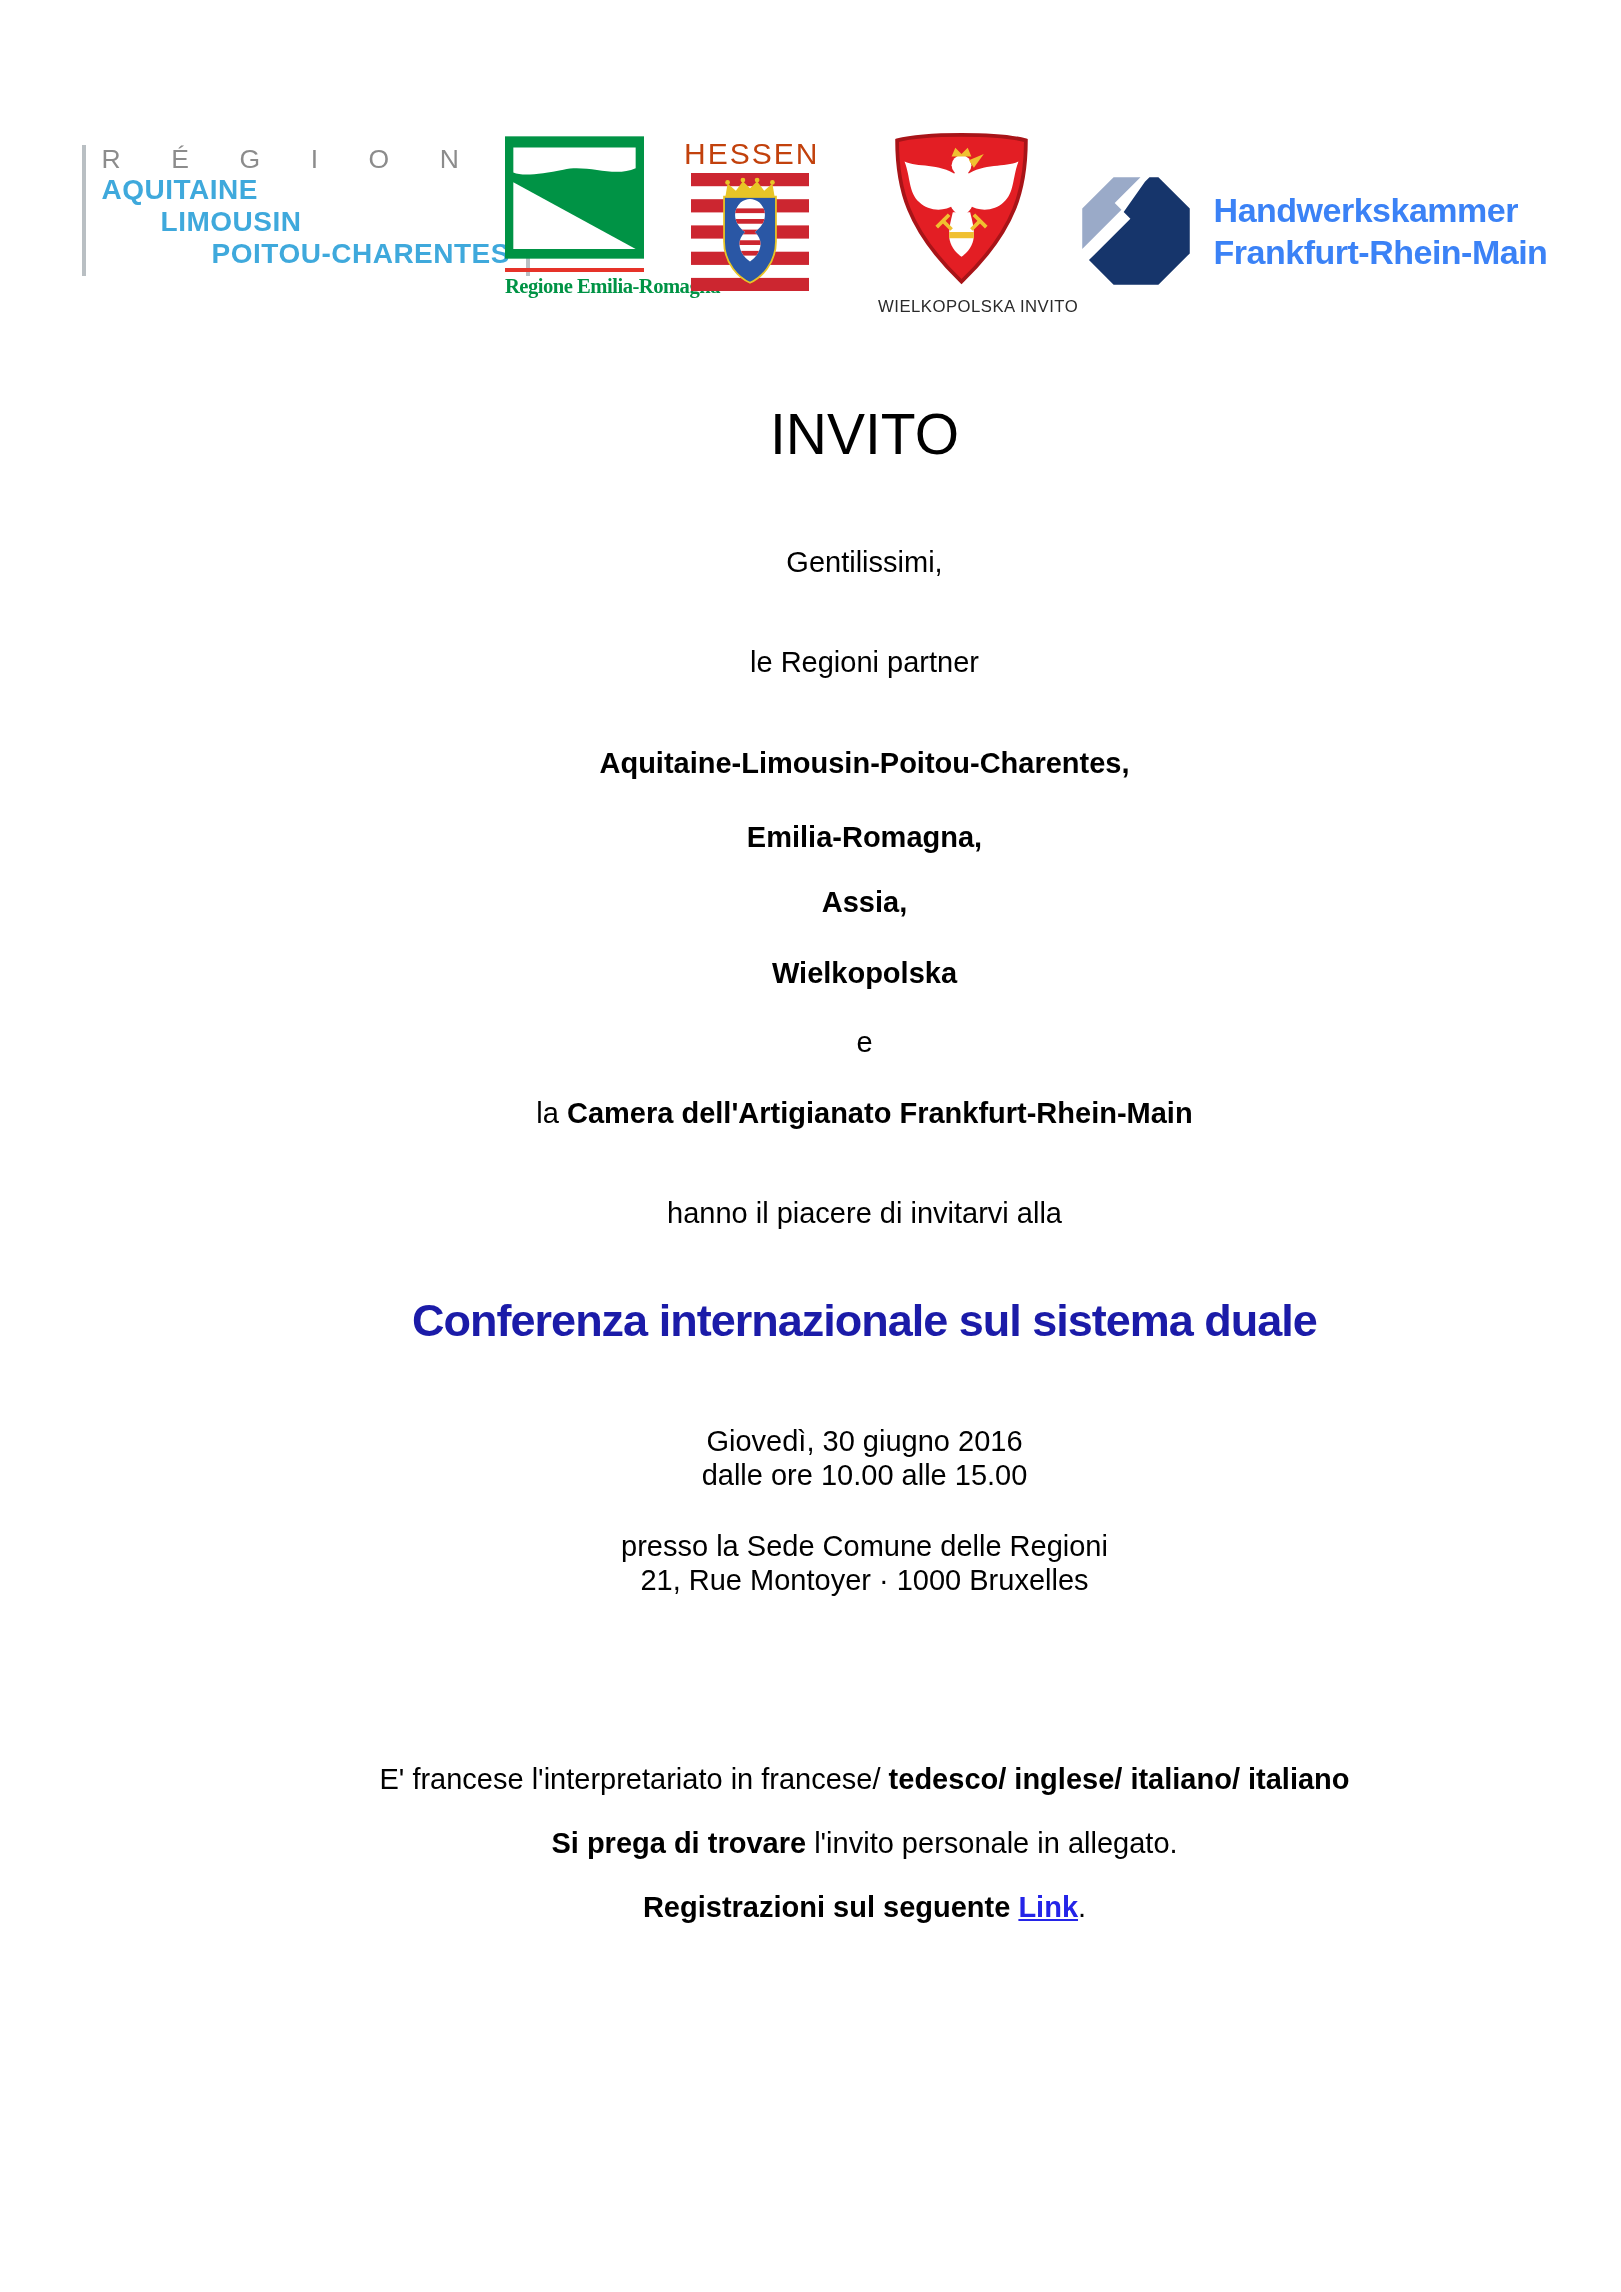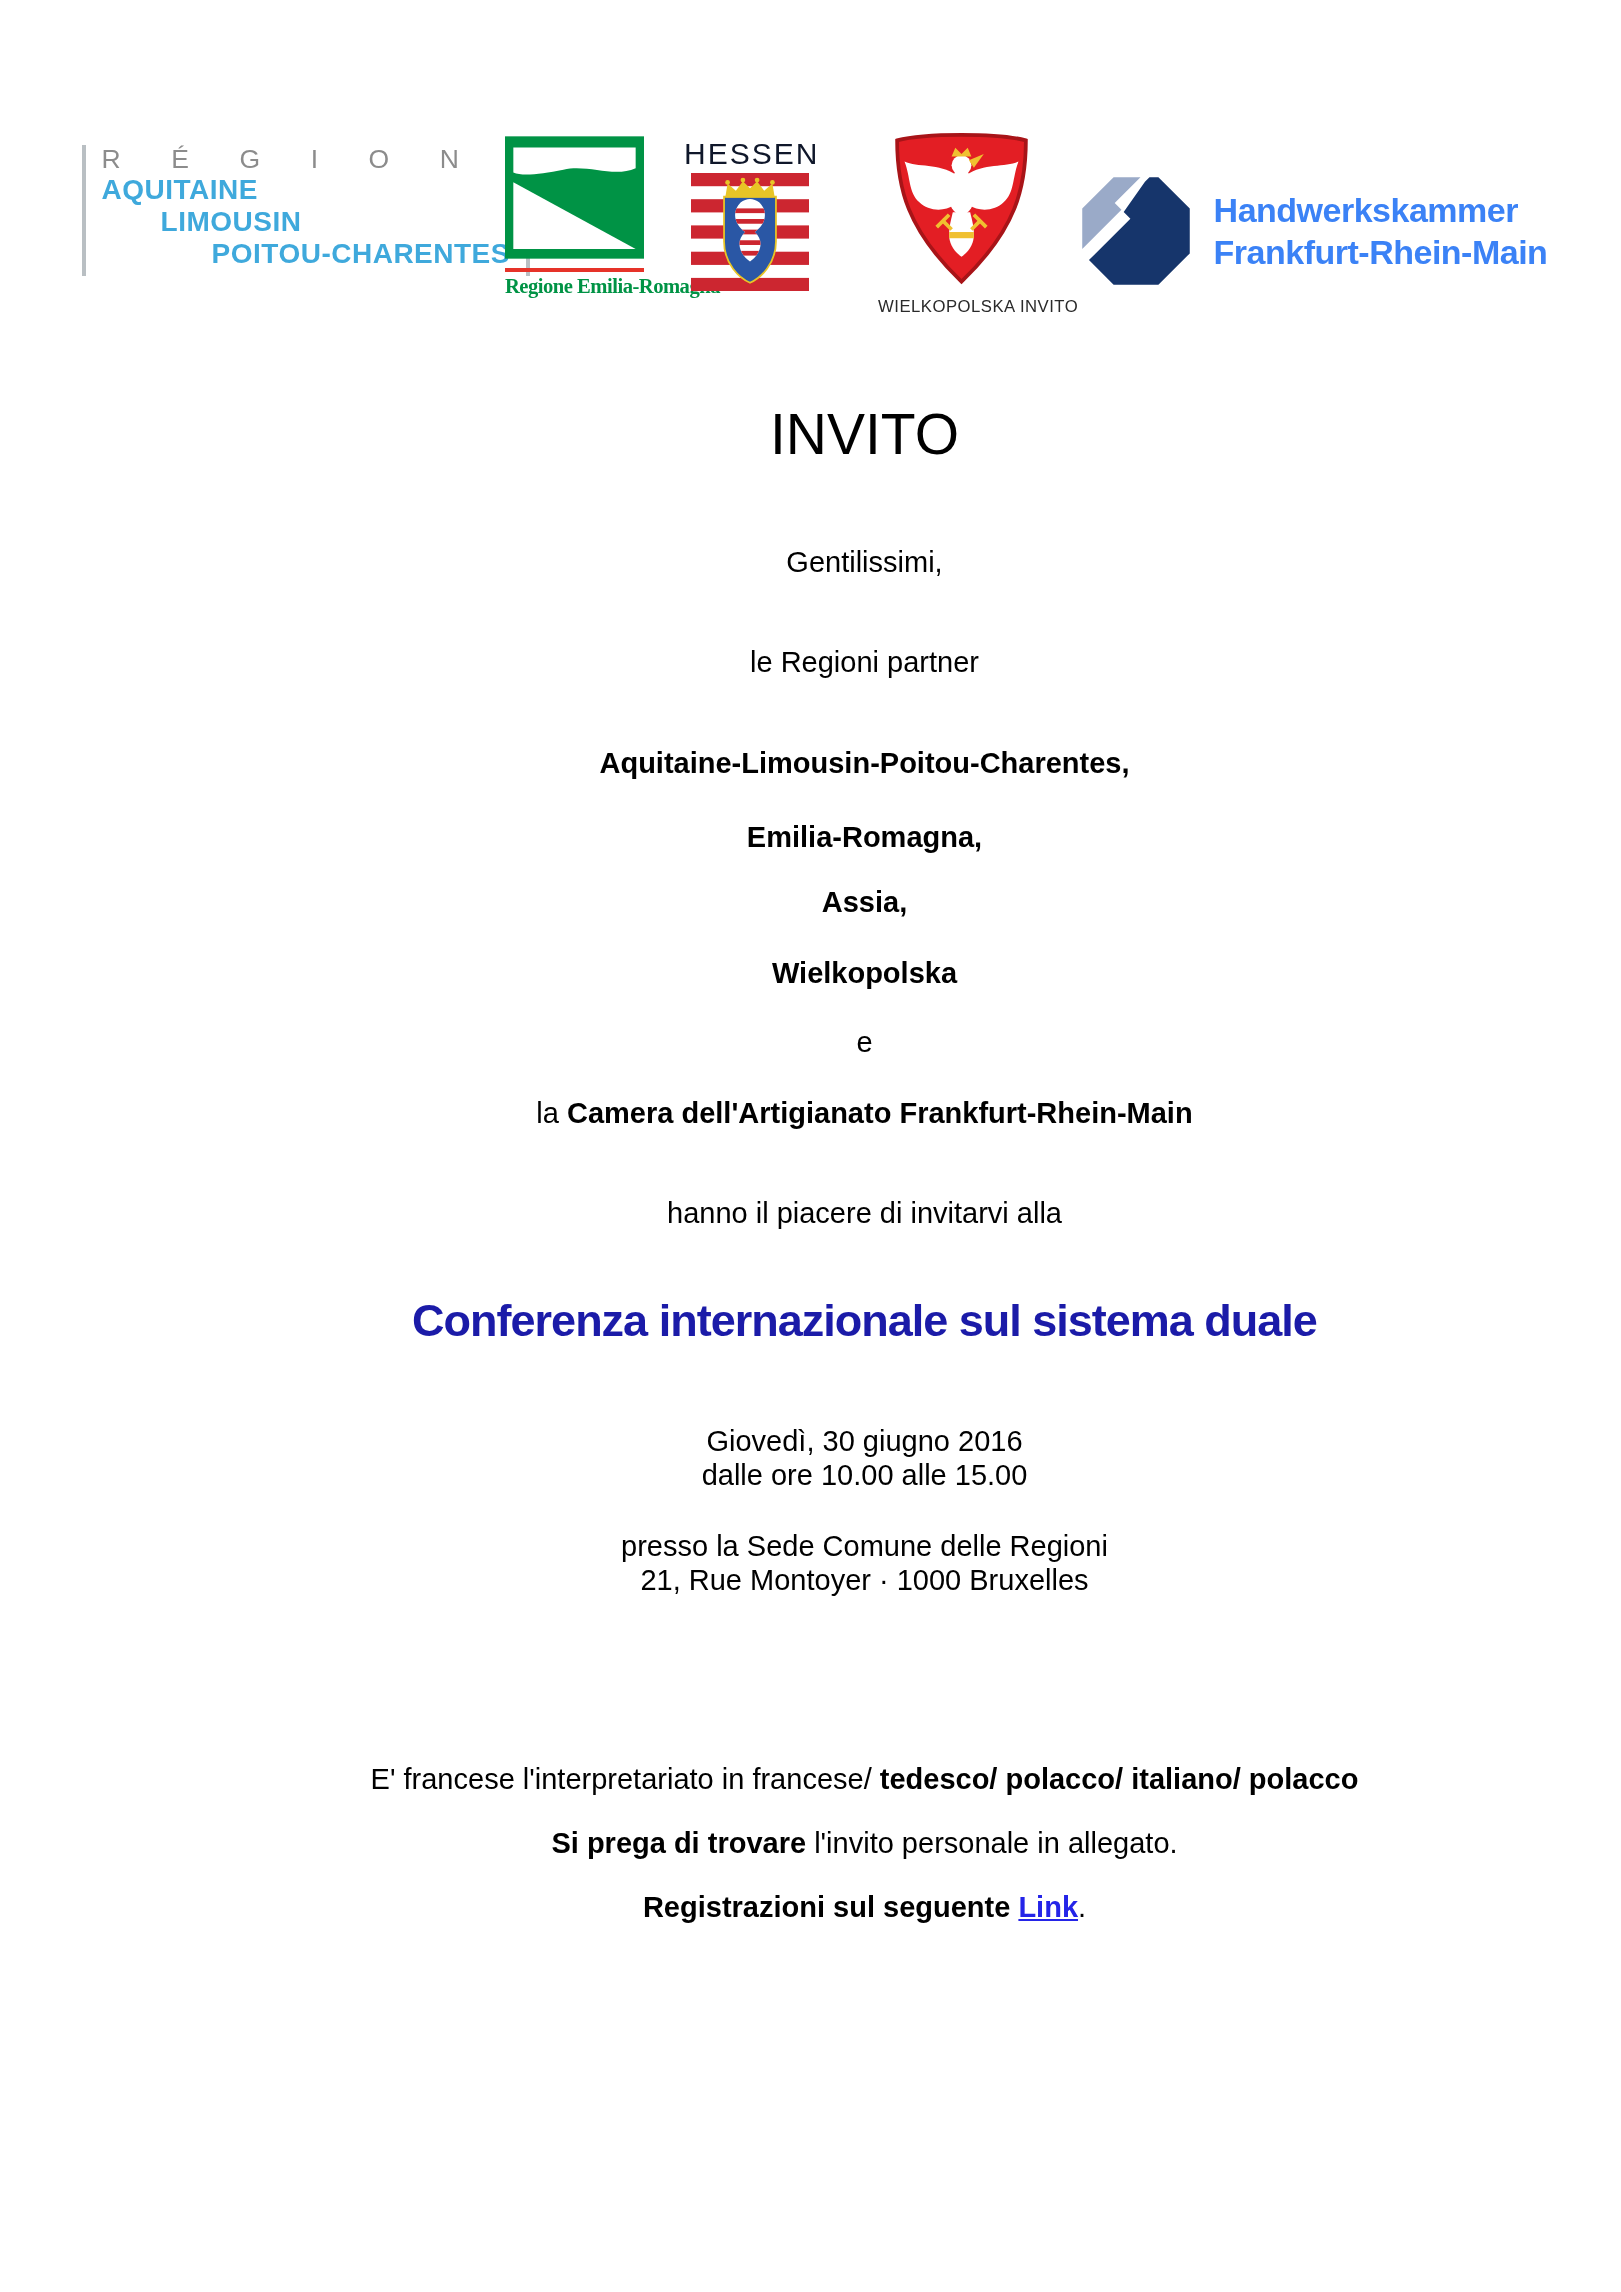--- a/index.html
+++ b/index.html
@@ -29,21 +29,21 @@
   .alpc .l3{margin-left:110px;}
   
   .emilia{left:505px;top:136px;width:139px;text-align:center;}
   .emilia .rule{height:3.9px;background:#e63329;margin-top:4.9px;}
   .emilia .cap{
     margin-top:2.9px;color:#009345;font-family:"Liberation Serif", serif;
     font-weight:700;font-size:20.6px;letter-spacing:-0.5px;white-space:nowrap;
   }
   
   .hessen{left:684px;top:138px;width:131px;text-align:center;}
-  .hessen .word{color:#0f172a;font-size:30px;font-weight:400;letter-spacing:2px;line-height:31px;}
+  .hessen .word{color:#c2410c;font-size:30px;font-weight:400;letter-spacing:2px;line-height:31px;}
   .hessen svg{margin-top:3.9px;}
   
   .wlkp{left:878px;top:128px;width:167px;text-align:center;}
   .wlkp .cap{margin-top:3.9px;color:#2a2a2a;font-size:16.7px;letter-spacing:0.5px;white-space:nowrap;}
   
   .hwk{left:1080px;top:175px;display:flex;align-items:center;}
   .hwk .txt{margin-left:21.6px;color:#3b82f6;font-weight:700;font-size:34px;line-height:42px;letter-spacing:-0.5px;white-space:nowrap;}
   
   .line{
     position:absolute;left:108px;right:0;text-align:center;
@@ -163,20 +163,20 @@
   <div class="line" style="top:1196px">hanno il piacere di invitarvi alla</div>
 
   <div class="line conf-title" style="top:1304px;color:#1b1ba8">Conferenza internazionale sul sistema duale</div>
 
   <div class="line" style="top:1424px">Giovedì, 30 giugno 2016</div>
   <div class="line" style="top:1458px">dalle ore 10.00 alle 15.00</div>
 
   <div class="line" style="top:1529px">presso la Sede Comune delle Regioni</div>
   <div class="line" style="top:1563px">21, Rue Montoyer · 1000 Bruxelles</div>
 
-  <div class="line" style="top:1762px"><span>E' francese l'interpretariato in francese/</span><span class="b"> tedesco/ polacco/ italiano/ polacco</span></div>
+  <div class="line" style="top:1762px"><span>E' francese l'interpretariato in francese/</span><span class="b"> tedesco/ inglese/ italiano/ italiano</span></div>
 
   <div class="line" style="top:1826px"><span class="b">Si prega di trovare</span><span> l'invito personale in allegato.</span></div>
 
   <div class="line" style="top:1890px"><span class="b">Registrazioni sul seguente </span><a class="reg-link b" href="#" style="color:#2424e8">Link</a><span>.</span></div>
 
 </div>
 
 
 </body></html>

